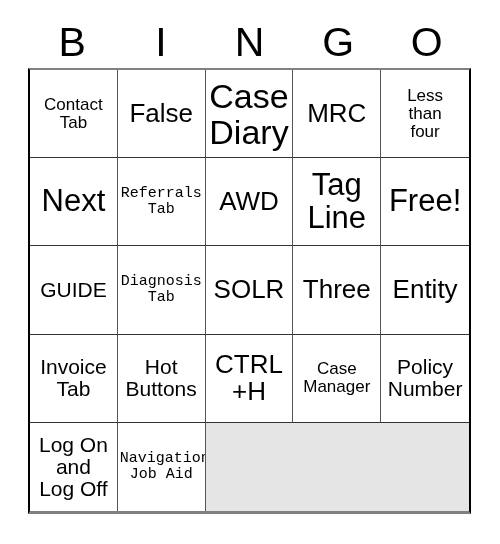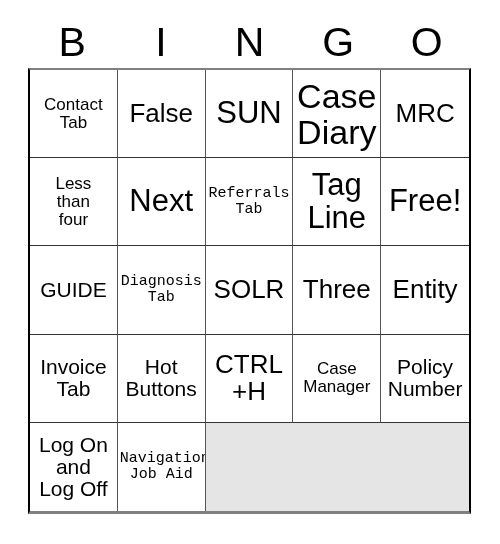--- a/index.html
+++ b/index.html
@@ -97,42 +97,42 @@
   </div>
 
   <div class="grid">
     <div class="cell sz-sm">
         <span class="cell-text">Contact
 Tab</span>
       </div>
     <div class="cell sz-lg">
         <span class="cell-text">False</span>
       </div>
-    <div class="cell sz-xl">
-        <span class="cell-text">SUN</span>
-      </div>
     <div class="cell sz-xxl">
         <span class="cell-text">Case
 Diary</span>
       </div>
     <div class="cell sz-lg">
         <span class="cell-text">MRC</span>
       </div>
 
     <div class="cell sz-sm">
         <span class="cell-text">Less
 than
 four</span>
       </div>
     <div class="cell sz-xl">
         <span class="cell-text">Next</span>
       </div>
     <div class="cell sz-xs">
         <span class="cell-text">Referrals
 Tab</span>
+      </div>
+    <div class="cell sz-lg">
+        <span class="cell-text">AWD</span>
       </div>
 
     <div class="cell sz-xl">
         <span class="cell-text">Tag
 Line</span>
       </div>
     <div class="cell sz-xl">
         <span class="cell-text">Free!</span>
       </div>
     <div class="cell sz-md">

